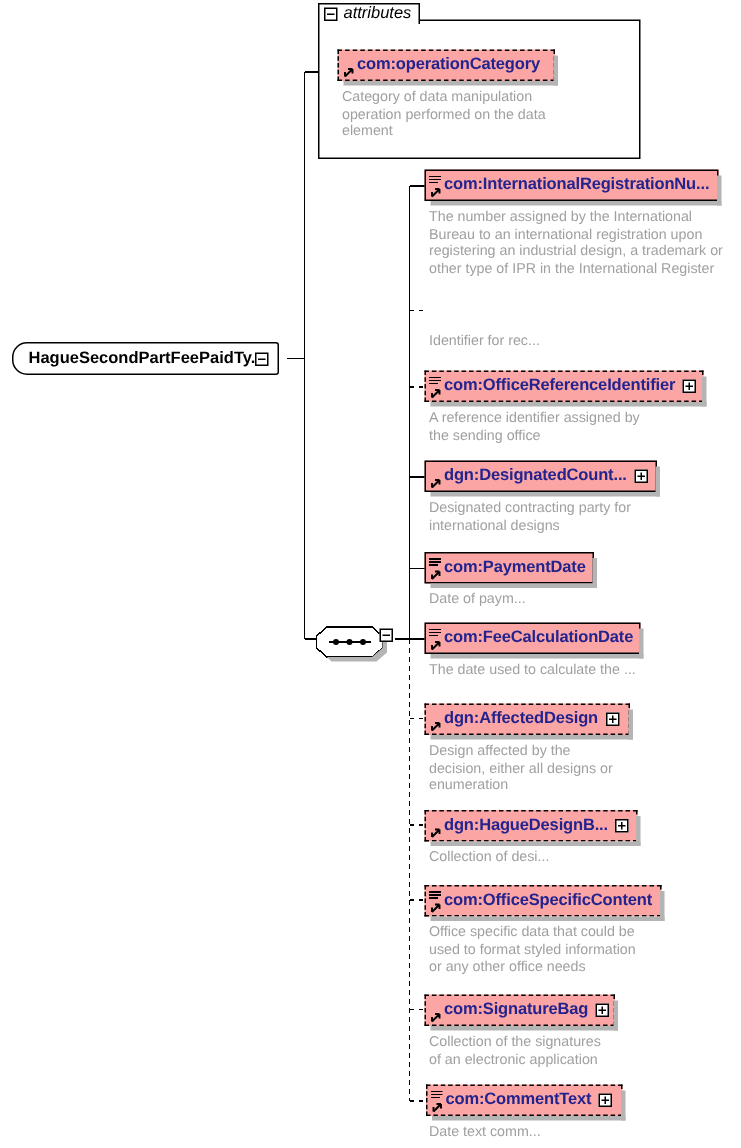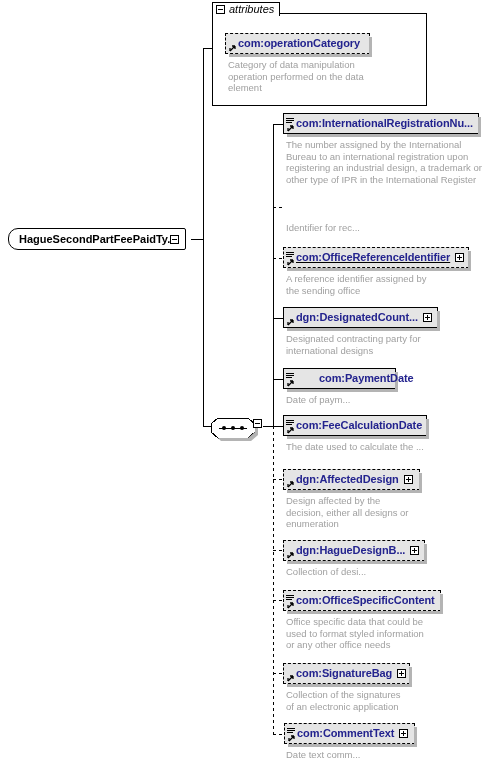--- a/index.html
+++ b/index.html
@@ -29,21 +29,21 @@
     left: 0; top: 0;
     width: 494px;
     height: 765px;
     pointer-events: none;
   }
 
   
   .node {
     position: absolute;
     box-sizing: border-box;
-    background: #e5e5e5;
+    background: #fca5a5;
     border: 1px solid #000000;
     height: 21px;
     display: flex;
     align-items: center;
     padding: 0 4px 0 3px;
     white-space: nowrap;
   }
   .node.optional { border-style: dashed; border-width: 1px; }
   .node.required { border-style: solid; }
 
@@ -315,21 +315,21 @@
     </span>
     <span class="node-label">com:InternationalRegistrationNu...</span>
   </div>
   <div class="anno" style="left:286px; top:139px; width:200px;">The number assigned by the International
 Bureau to an international registration upon
 registering an industrial design, a trademark or
 other type of IPR in the International Register</div>
 
   <div class="anno" style="left:286px; top:222px; width:200px;">Identifier for rec...</div>
 
-  <div class="node optional z1" style="left:283px; top:247px; width:186px;text-decoration:underline;">
+  <div class="node optional z1" style="left:283px; top:247px; width:186px;">
     <span class="anno-glyph">
       <svg width="8" height="8" viewBox="0 0 8 8">
         <path d="M0,1.5 H8 M0,3.5 H8 M0,5.5 H6" stroke="#000" stroke-width="1" shape-rendering="crispEdges"></path>
       </svg>
     </span>
     <span class="arrow-glyph">
       <svg width="8" height="14" viewBox="0 0 8 14">
         <path d="M1,11 L6,6 M6,6 L3,6 M6,6 L6,9" stroke="#000" stroke-width="1.3" fill="none"></path>
         <path d="M1,11 L1,8" stroke="#000" stroke-width="1.3" fill="none"></path>
       </svg>
@@ -346,21 +346,21 @@
         <path d="M1,11 L6,6 M6,6 L3,6 M6,6 L6,9" stroke="#000" stroke-width="1.3" fill="none"></path>
         <path d="M1,11 L1,8" stroke="#000" stroke-width="1.3" fill="none"></path>
       </svg>
     </span>
     <span class="node-label">dgn:DesignatedCount...</span>
     <span class="expand-box"></span>
   </div>
   <div class="anno" style="left:286px; top:333px; width:200px;">Designated contracting party for
 international designs</div>
 
-  <div class="node required z1" style="left:283px; top:368px; width:113px;gap:23px;">
+  <div class="node required z1" style="left:283px; top:368px; width:113px;">
     <span class="anno-glyph">
       <svg width="8" height="8" viewBox="0 0 8 8">
         <path d="M0,1.5 H8 M0,3.5 H8 M0,5.5 H6" stroke="#000" stroke-width="1" shape-rendering="crispEdges"></path>
       </svg>
     </span>
     <span class="arrow-glyph">
       <svg width="8" height="14" viewBox="0 0 8 14">
         <path d="M1,11 L6,6 M6,6 L3,6 M6,6 L6,9" stroke="#000" stroke-width="1.3" fill="none"></path>
         <path d="M1,11 L1,8" stroke="#000" stroke-width="1.3" fill="none"></path>
       </svg>

